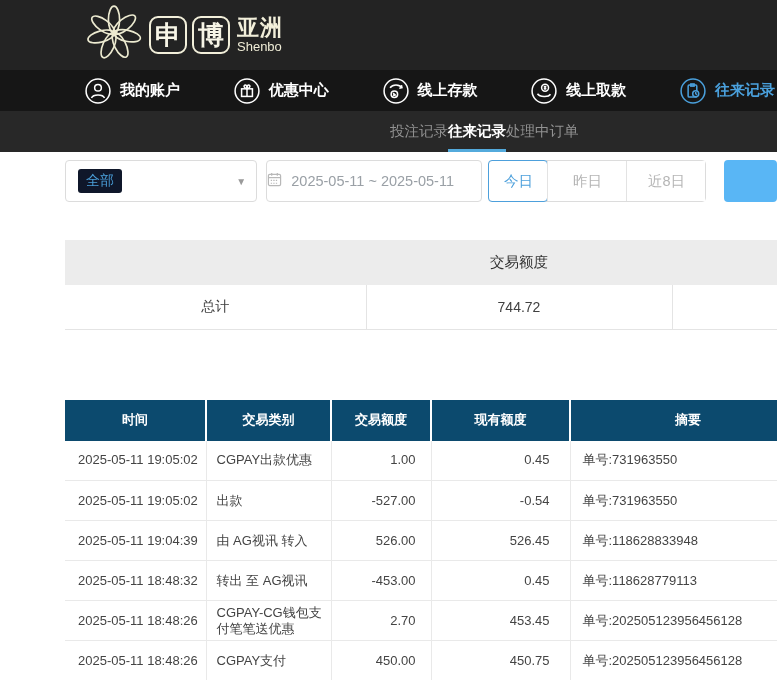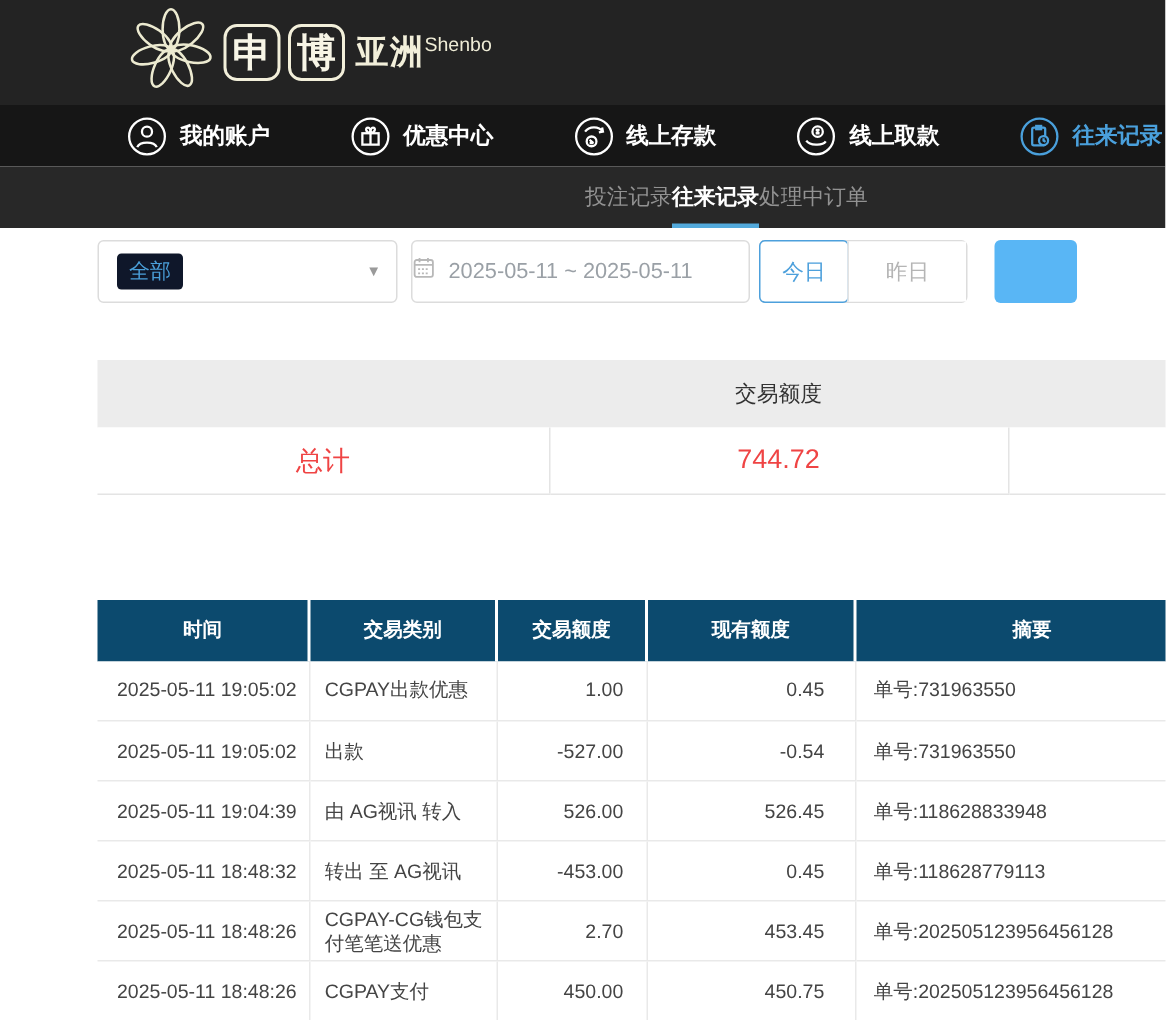--- a/index.html
+++ b/index.html
@@ -5,21 +5,21 @@
   * { margin:0; padding:0; box-sizing:border-box; }
   html,body { width:777px; height:680px; overflow:hidden; background:#fff;
     font-family:"Liberation Sans","DejaVu Sans",sans-serif; }
 
   
   .topbar { height:70px; background:#232323; display:flex; align-items:center; padding-left:85px; position:relative; }
   .brand { display:flex; align-items:center; }
   .flower { margin-right:6px; }
   .char-box { width:38px; height:38px; border:2px solid #f2efda; border-radius:9px;
     color:#f7f5e6; font-size:26px; font-weight:bold; display:flex; align-items:center; justify-content:center; margin-right:5px; }
-  .region-wrap { display:flex; justify-content:center; margin-left:2px; }
+  .region-wrap { display:flex; flex-direction:column; justify-content:center; margin-left:2px; }
   .region { color:#f2efda; font-size:22px; font-weight:bold; letter-spacing:1px; line-height:24px; }
   .region-sub { color:#efecd6; font-size:13px; line-height:14px; }
   .userbox { position:absolute; right:0; top:0; height:70px; display:flex; align-items:center; gap:8px; padding-right:2px; }
   .username { color:#2d7dd2; font-size:16px; font-weight:bold; white-space:nowrap; }
 
   
   .nav { height:41px; background:#161616; display:flex; align-items:center; justify-content:space-between; padding:0 2px 0 85px; }
   .nav-item { display:flex; align-items:center; gap:9px; color:#ffffff; font-size:15px; font-weight:bold; cursor:pointer; white-space:nowrap; }
   .nav-item.active { color:#4aa0dc; }
   .nav-item svg { display:block; }
@@ -41,21 +41,21 @@
   .qbtn { width:79px; display:flex; align-items:center; justify-content:center; font-size:14.5px; color:#b5b5b5; background:#fff; cursor:pointer; border-left:1px solid #e3e3e3; }
   .qbtn:first-child { border-left:none; }
   .qbtn.active { color:#4da0dc; border:1px solid #4da0dc; border-radius:4px; margin:-1px; width:60px; }
   .search-btn { width:55px; margin-left:18px; background:#59b6f5; border:none; border-radius:4px; cursor:pointer; }
 
   
   .summary-wrap { margin:38px 0 0 65px; width:712px; }
   table { border-collapse:collapse; table-layout:fixed; }
   .summary { width:725px; }
   .sum-head td { background:#ececec; height:45px; text-align:center; color:#333; font-size:14.5px; }
-  .sum-body td { height:44px; text-align:center; color:#ef4444; font-size:18px; border-bottom:1px solid #e4e4e4; background:#fff; }
+  .sum-body td { height:44px; text-align:center; color:#404040; font-size:14px; border-bottom:1px solid #e4e4e4; background:#fff; }
   .sum-body td + td { border-left:1px solid #e4e4e4; }
 
   
   .tx-wrap { margin:70px 0 0 65px; width:712px; }
   .tx { width:740px; }
   .tx th { background:#0c4a6e; color:#fff; font-size:13px; font-weight:bold; height:41px; text-align:center; border-left:2px solid #fff; }
   .tx th:first-child { border-left:none; }
   .tx td { height:40px; color:#444; font-size:13px; border-bottom:1px solid #e9e9e9; border-left:1px solid #e9e9e9; background:#fff; line-height:16px; }
   .tx td:first-child { border-left:none; }
   .td-time { padding-left:13px; }
@@ -176,20 +176,21 @@
           <line x1="11" y1="1" x2="11" y2="4"></line>
         <line x1="4" y1="9" x2="12" y2="9" stroke-dasharray="1.4 1.3"></line>
           <line x1="4" y1="12" x2="12" y2="12" stroke-dasharray="1.4 1.3"></line>
       </svg>
     </span>
     <span class="date-text">2025-05-11 ~ 2025-05-11</span>
   </div>
   <div class="btn-group">
     <div class="qbtn active">今日</div>
     <div class="qbtn">昨日</div>
+    <div class="qbtn">近8日</div>
   </div>
   <button class="search-btn"></button>
 </div>
 
 <div class="summary-wrap">
   <table class="summary">
     <colgroup>
         <col style="width:301px">
         <col style="width:306px">
         <col>

